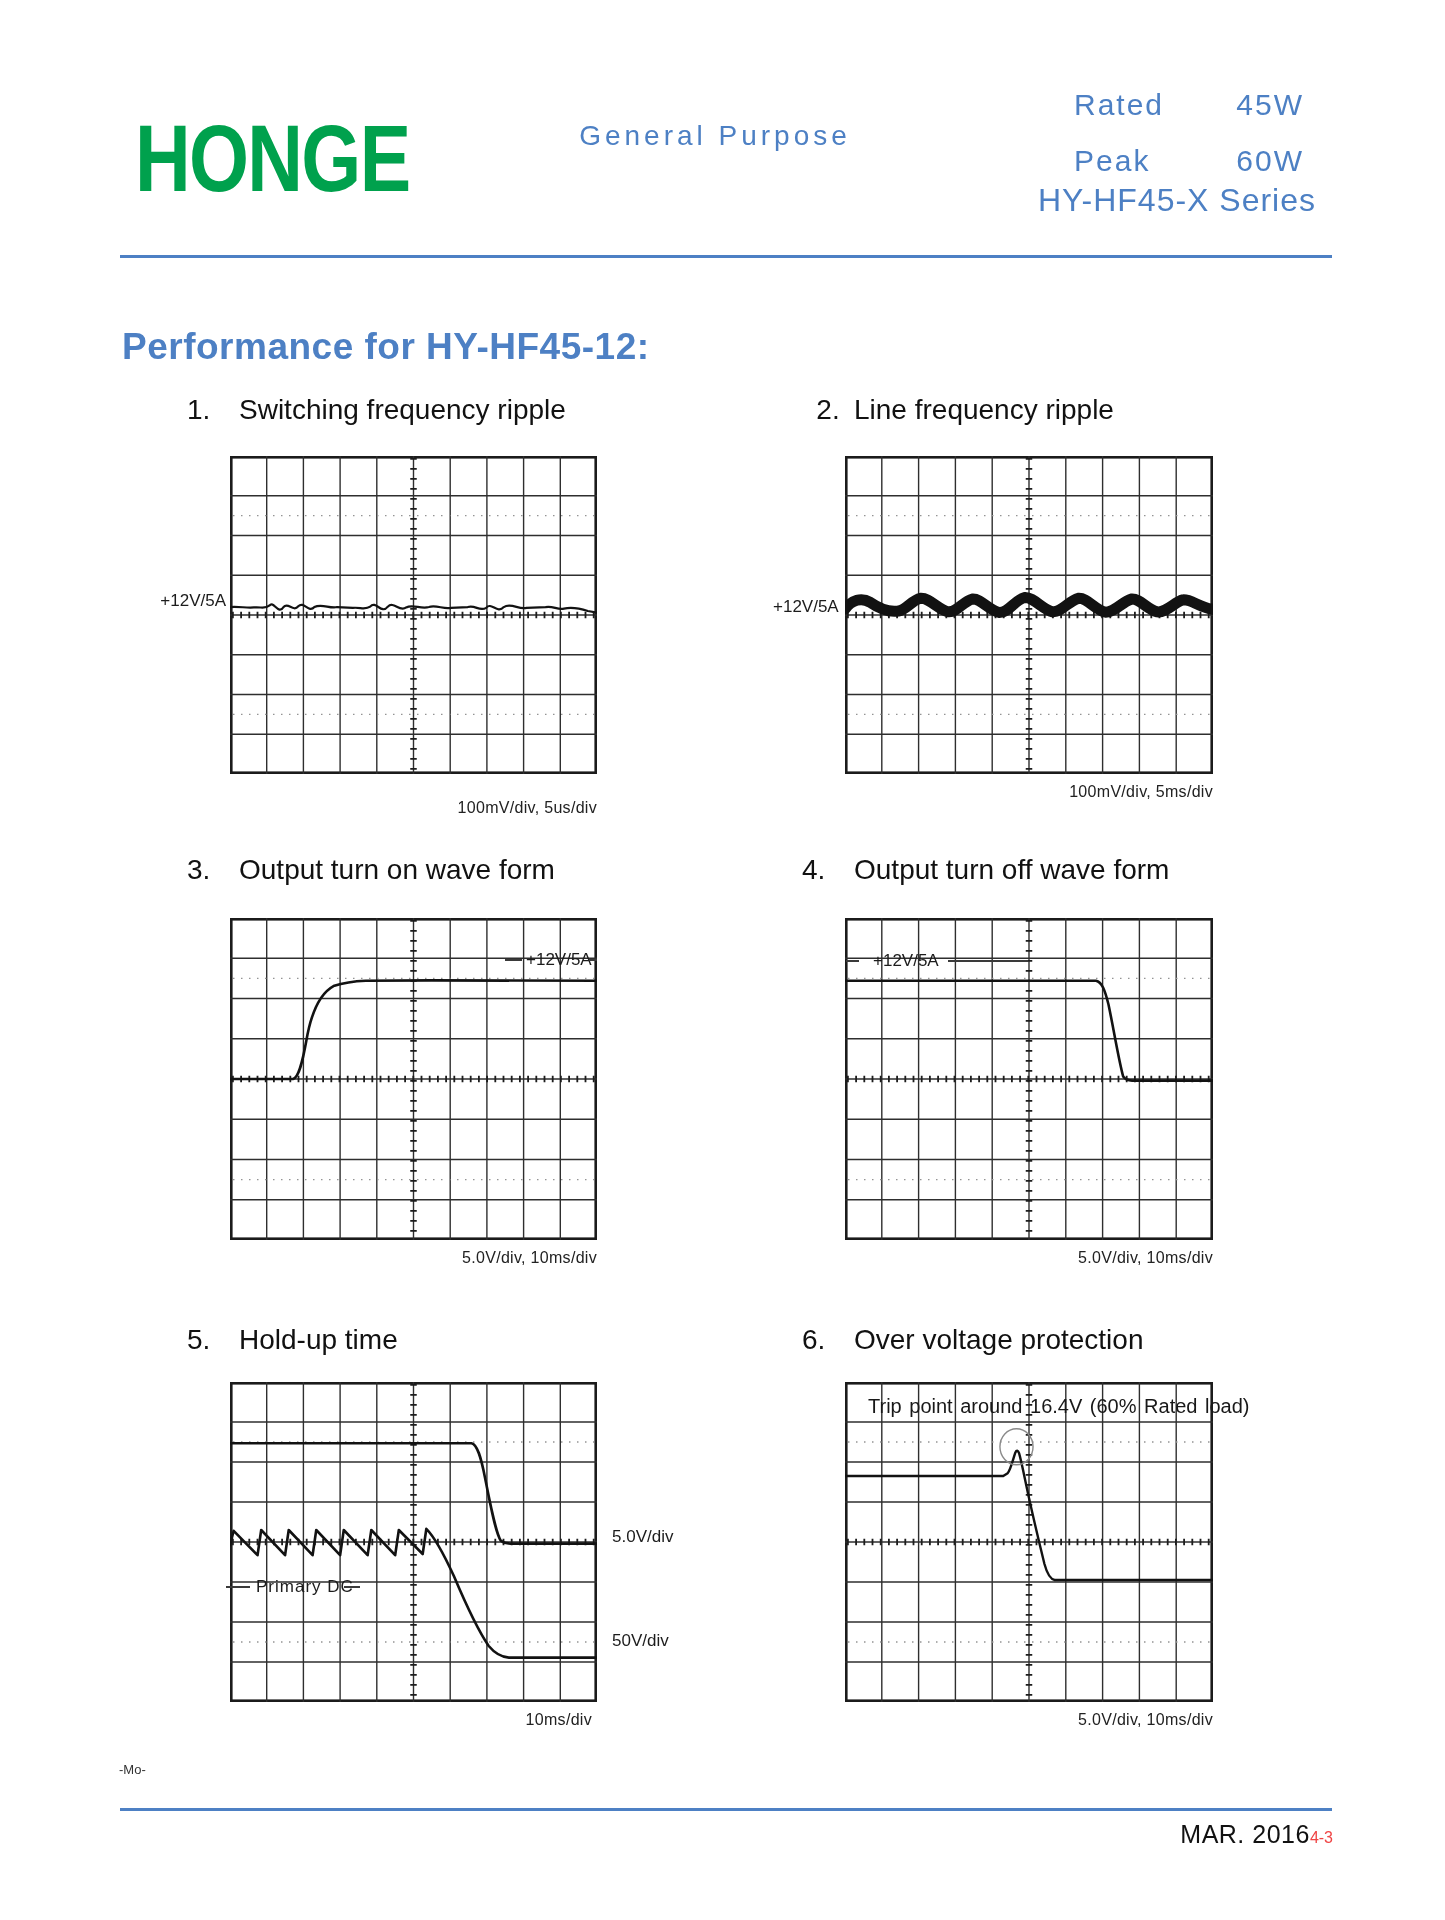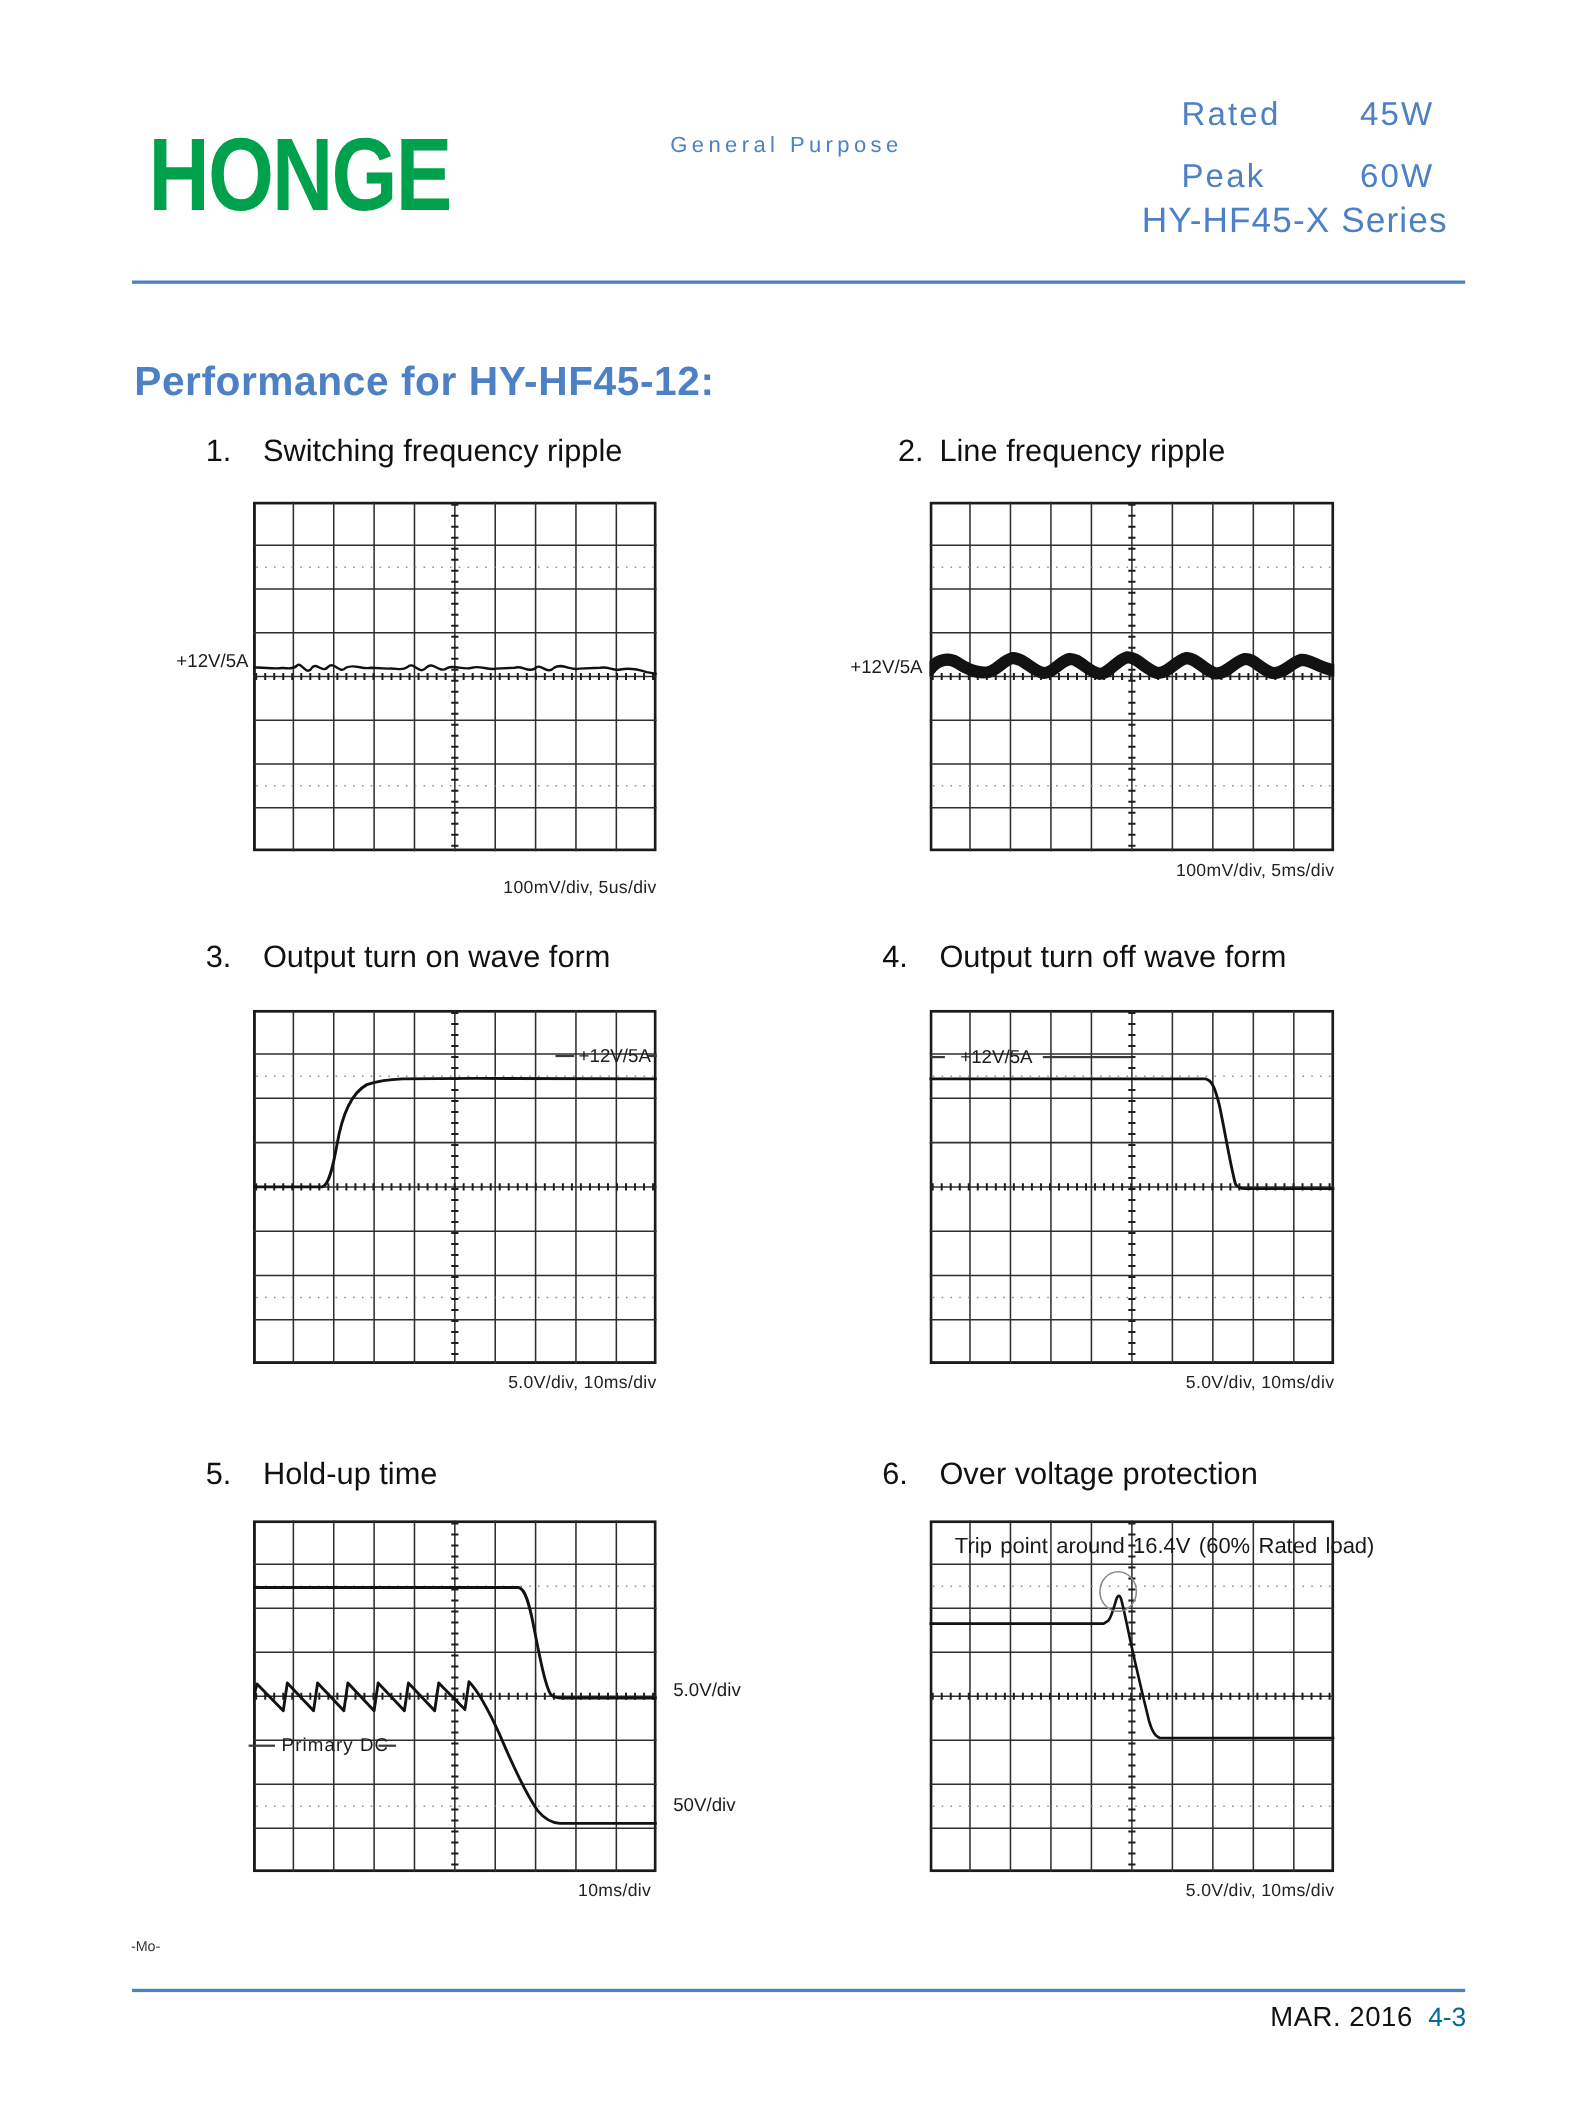--- a/index.html
+++ b/index.html
@@ -4,21 +4,21 @@
 <style>
   html,body{margin:0;padding:0;background:#ffffff;}
   .page{position:relative;width:1445px;height:1920px;background:#ffffff;
         font-family:"Liberation Sans",sans-serif;color:#1a1a1a;overflow:hidden;}
   .abs{position:absolute;}
 
   
   .brand{left:135px;top:112px;font-size:94px;font-weight:700;color:#00a14d;
          letter-spacing:-2px;transform:scaleX(0.82);transform-origin:left top;line-height:1;}
   .cat{left:560px;top:66px;width:310px;text-align:center;font-size:44px;color:#4d80c4;letter-spacing:2px;line-height:1;}
-  .subcat{left:560px;top:122px;width:310px;text-align:center;font-size:20px;color:#4d80c4;letter-spacing:4px;line-height:1;}
+  .subcat{left:560px;top:122px;width:310px;text-align:center;font-size:28px;color:#4d80c4;letter-spacing:4px;line-height:1;}
   .spec-block{left:1074px;top:90px;width:230px;color:#4d80c4;}
   .spec-row{display:flex;justify-content:space-between;font-size:30px;letter-spacing:2px;line-height:1;margin-bottom:26px;}
   .series{left:1038px;top:184px;width:330px;font-size:32px;color:#4d80c4;letter-spacing:1px;line-height:1;}
   .rule{left:120px;width:1212px;height:3px;background:#4d80c4;}
 
   .heading{left:122px;top:328px;font-size:37px;font-weight:700;color:#4d80c4;letter-spacing:0.5px;line-height:1;}
 
   .plot-title{font-size:28px;color:#111;line-height:1;white-space:nowrap;}
   .plot-title .num{display:inline-block;width:52px;}
 
@@ -27,21 +27,21 @@
   .caption{font-size:16px;color:#222;line-height:1;text-align:right;letter-spacing:0.3px;white-space:nowrap;}
   .side-label{font-size:17px;color:#1c1c1c;line-height:1;white-space:nowrap;}
   .annotation{font-size:20px;color:#181818;line-height:1;white-space:nowrap;word-spacing:2px;}
   .leader{height:2px;background:#3a3a3a;}
 
   
   .mo{left:119px;top:1763px;font-size:13px;color:#333;line-height:1;}
   .footer-line{left:117px;top:1820px;width:1216px;display:flex;align-items:baseline;justify-content:flex-end;}
   .f-date{font-size:25px;color:#111;letter-spacing:0.5px;}
   .f-note{font-size:23px;color:#111;margin-left:14px;flex:1 1 auto;}
-  .f-page{font-size:24px;color:#0369a1;margin-left:14px;}
+  .f-page{font-size:16px;color:#ef4444;margin-left:0;}
 </style>
 </head>
 <body>
 
 <div class="page">
 
   <div class="abs brand">HONGE</div>
   <div class="abs subcat">General Purpose</div>
   <div class="abs spec-block">
     <div class="spec-row">

